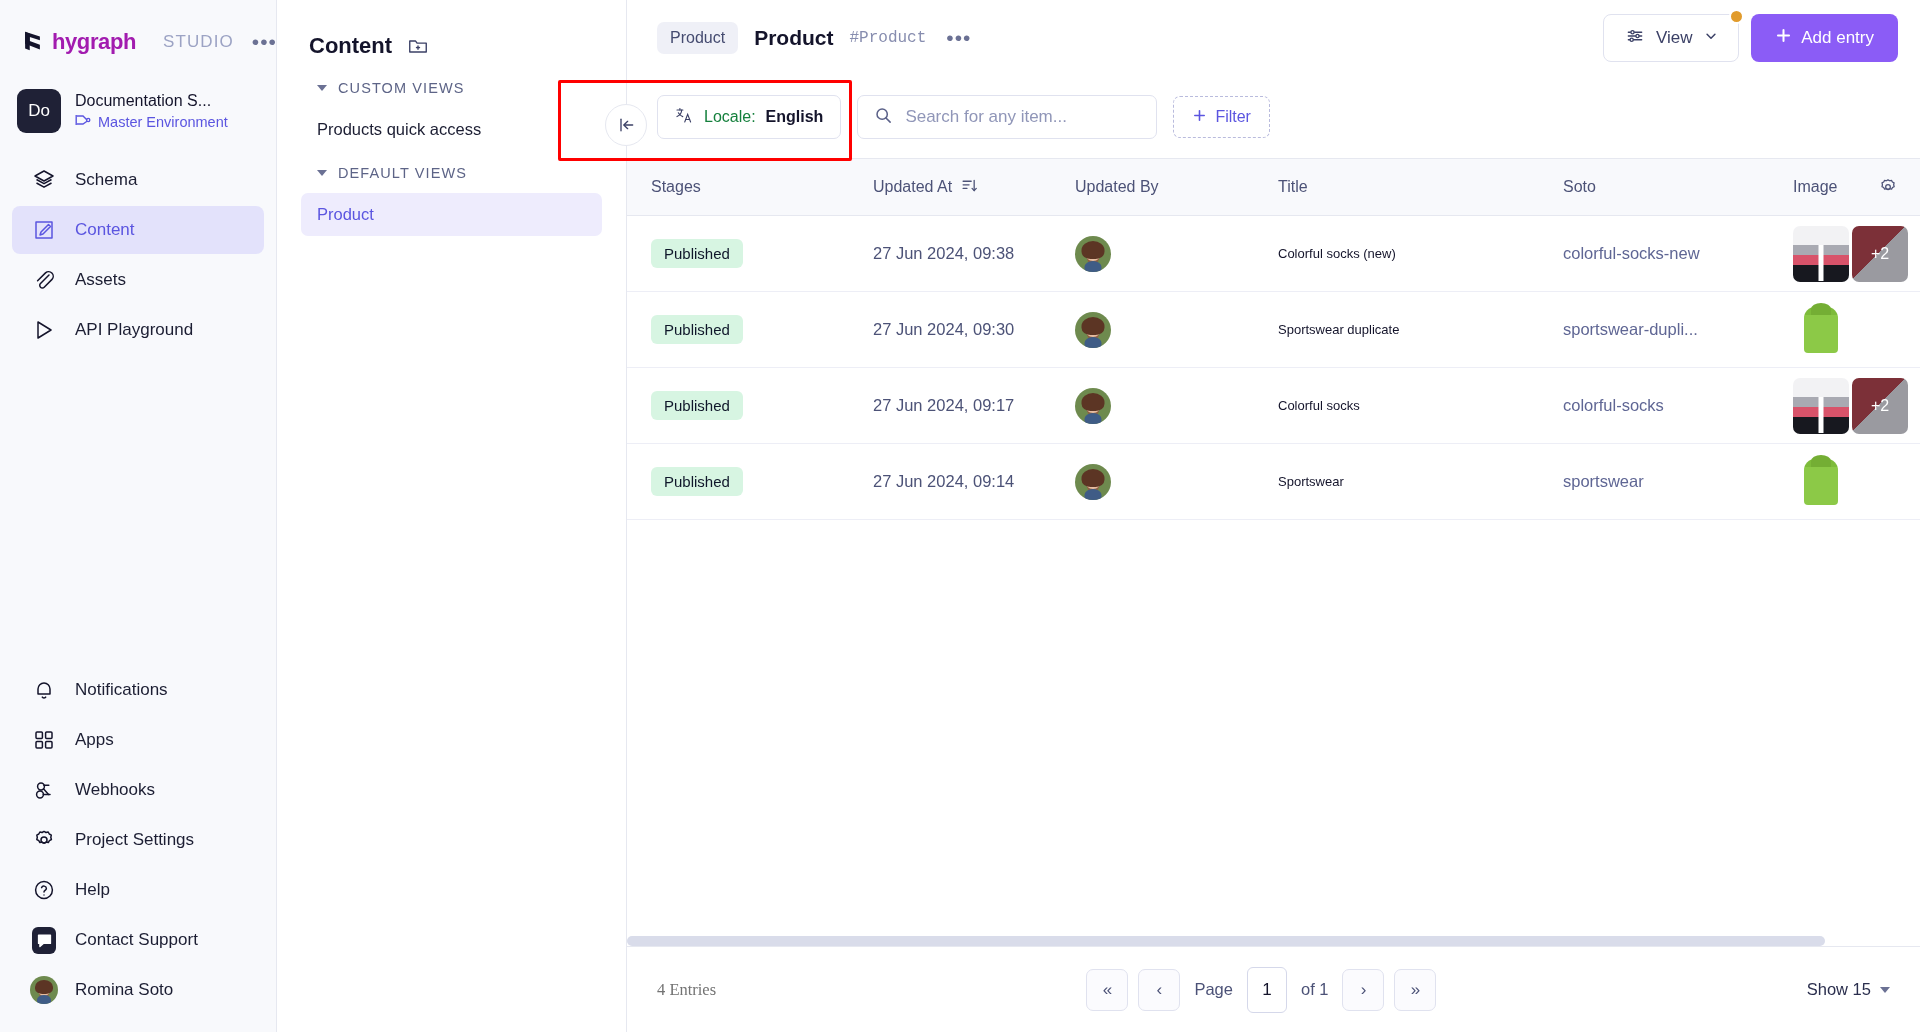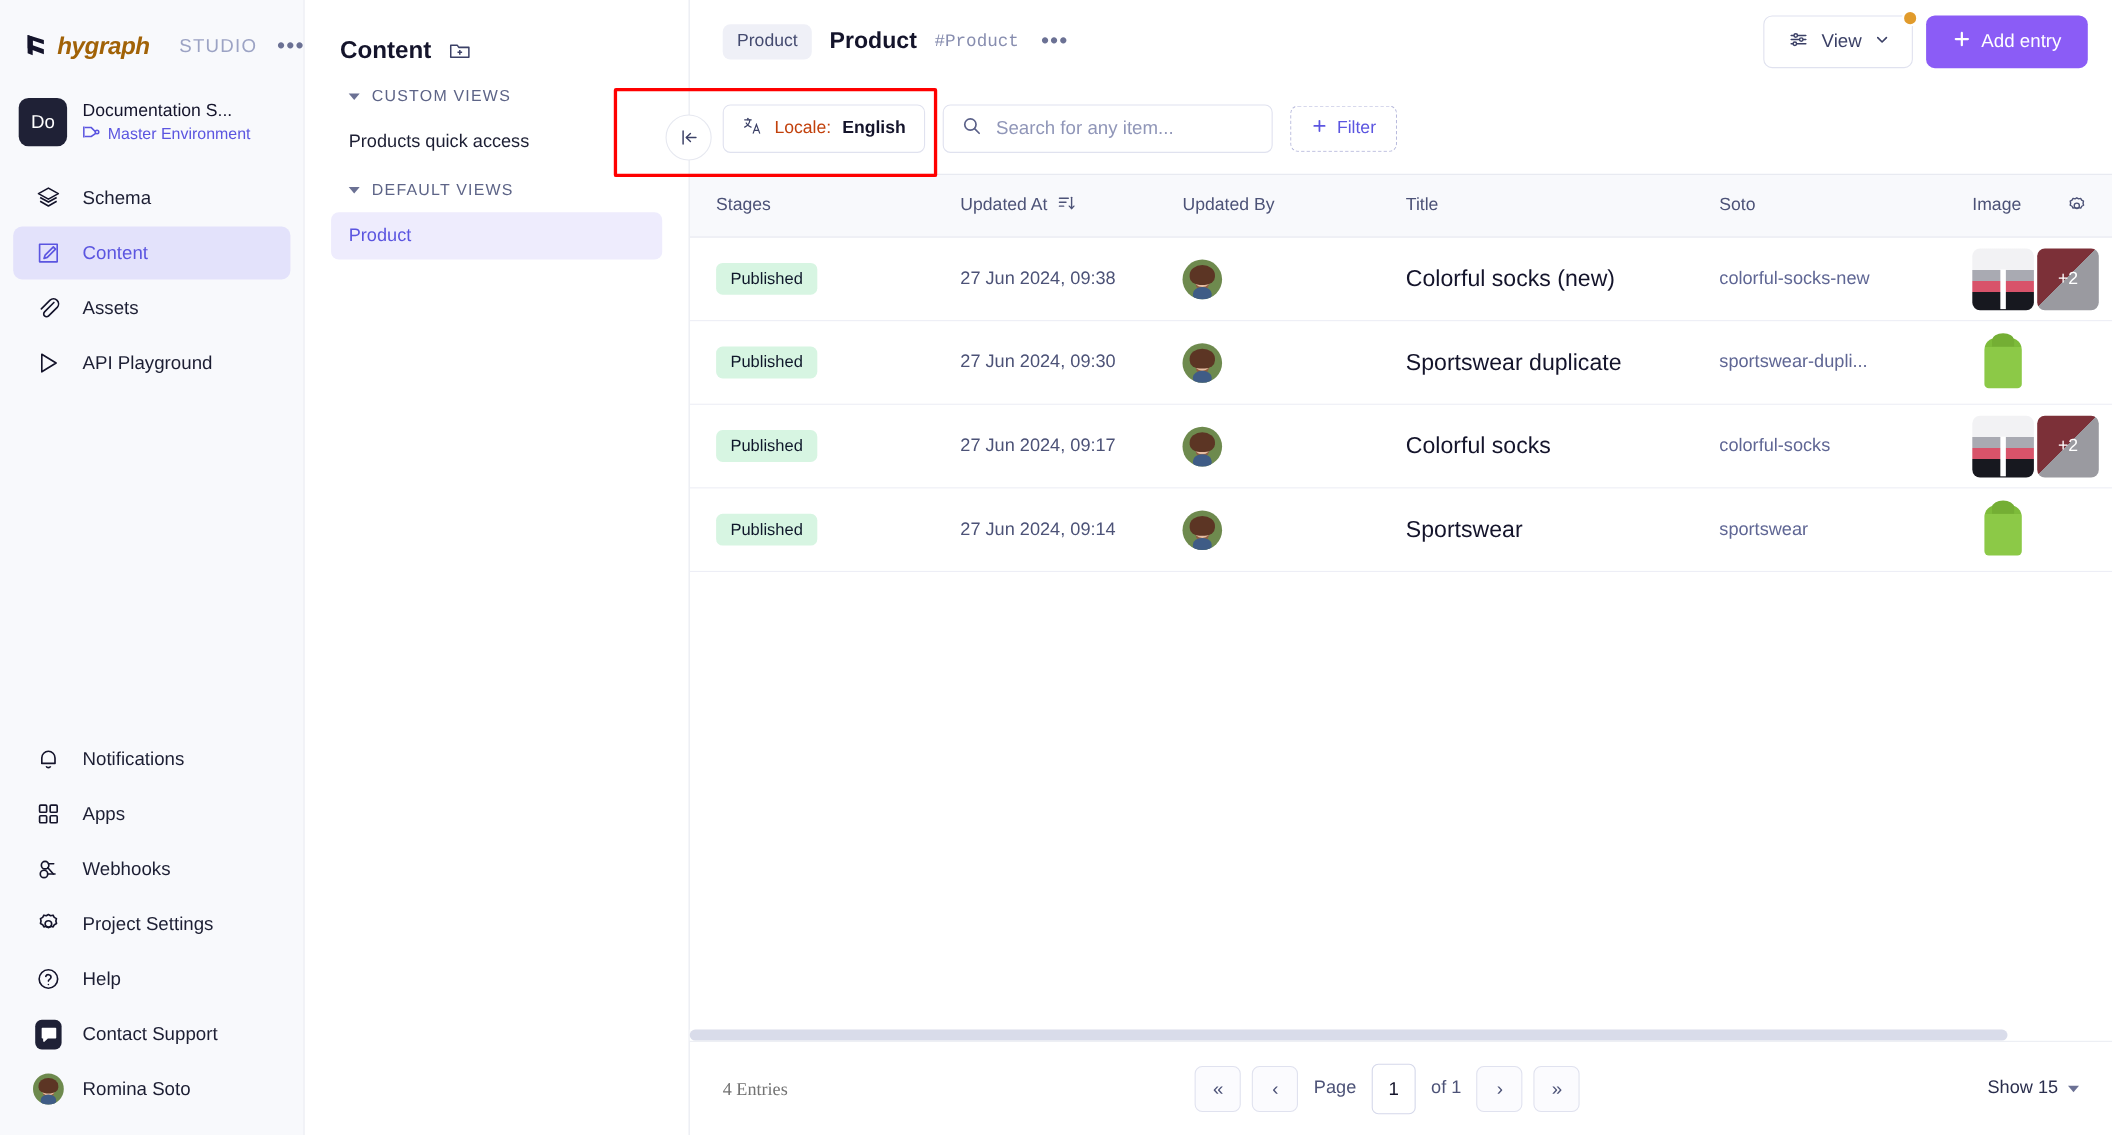--- a/index.html
+++ b/index.html
@@ -18,21 +18,21 @@
     background: #f8f9fc;
     border-right: 1px solid #e6e8f0;
     display: flex; flex-direction: column;
     position: relative;
   }
   .brand-row {
     display: flex; align-items: center; gap: 9px;
     padding: 22px 0 0 22px; height: 62px;
   }
   .brand-logo { width: 21px; height: 24px; flex: 0 0 21px; }
-  .brand-name { font-size: 22px; font-weight: 700; color: #a16207; letter-spacing: -0.4px; font-style: italic; }
+  .brand-name { font-size: 22px; font-weight: 700; color: #a21caf; letter-spacing: -0.4px; }
   .brand-studio { font-size: 17px; font-weight: 400; color: #9ca3c4; letter-spacing: 1.1px; margin-left: 18px; }
   .brand-dots { color: #6b7194; font-size: 21px; line-height: 10px; margin-left: 9px; letter-spacing: 1px; cursor: pointer; }
 
   .project-row {
     display: flex; align-items: center; gap: 14px;
     padding: 22px 0 0 17px; height: 76px;
   }
   .project-avatar {
     width: 44px; height: 44px; flex: 0 0 44px;
     background: #1f2136; border-radius: 9px;
@@ -155,21 +155,21 @@
   .filter-bar {
     height: 82px; flex: 0 0 82px;
     display: flex; align-items: center; gap: 16px;
     padding: 0 30px 0 30px;
   }
   .locale-box {
     display: flex; align-items: center; gap: 10px;
     height: 44px; padding: 0 17px; border: 1px solid #e0e2ef;
     border-radius: 7px; background: #fff; cursor: pointer;
   }
-  .locale-label { font-size: 16px; color: #c2410c; }
+  .locale-label { font-size: 16px; color: #15803d; }
   .locale-value { font-size: 16px; color: #14142b; font-weight: 700; }
   .search-box {
     display: flex; align-items: center; gap: 12px;
     height: 44px; width: 300px; padding: 0 16px;
     border: 1px solid #e0e2ef; border-radius: 7px; background: #fff;
   }
   .search-input {
     border: none; outline: none; flex: 1 1 auto;
     font-size: 17px; color: #14142b; background: transparent;
     font-family: "Liberation Sans", sans-serif;
@@ -206,21 +206,21 @@
   .trow {
     display: flex; align-items: center; height: 76px;
     border-bottom: 1px solid #edeef6; cursor: pointer;
   }
   .td { padding-left: 24px; font-size: 17px; display: flex; align-items: center; }
   .badge-published {
     background: #d7f5e2; color: #0f172a; font-size: 15px;
     padding: 6px 13px; border-radius: 6px; font-weight: 400;
   }
   .cell-date { color: #4c5277; font-size: 16.5px; }
-  .cell-title { color: #14142b; font-size: 21px; }
+  .cell-title { color: #14142b; font-size: 13px; }
   .cell-slug { color: #5f6694; font-size: 16.5px; }
   .row-avatar {
     width: 36px; height: 36px; border-radius: 50%; flex: 0 0 36px;
     background: radial-gradient(circle at 50% 62%, #8c6042 0 20%, #6e8a4e 21% 100%);
     position: relative; overflow: hidden;
   }
   .row-avatar::before {
     content: ""; position: absolute; left: 50%; top: 26%;
     transform: translateX(-50%); width: 16px; height: 16px;
     border-radius: 50%; background: #e7bda0;

